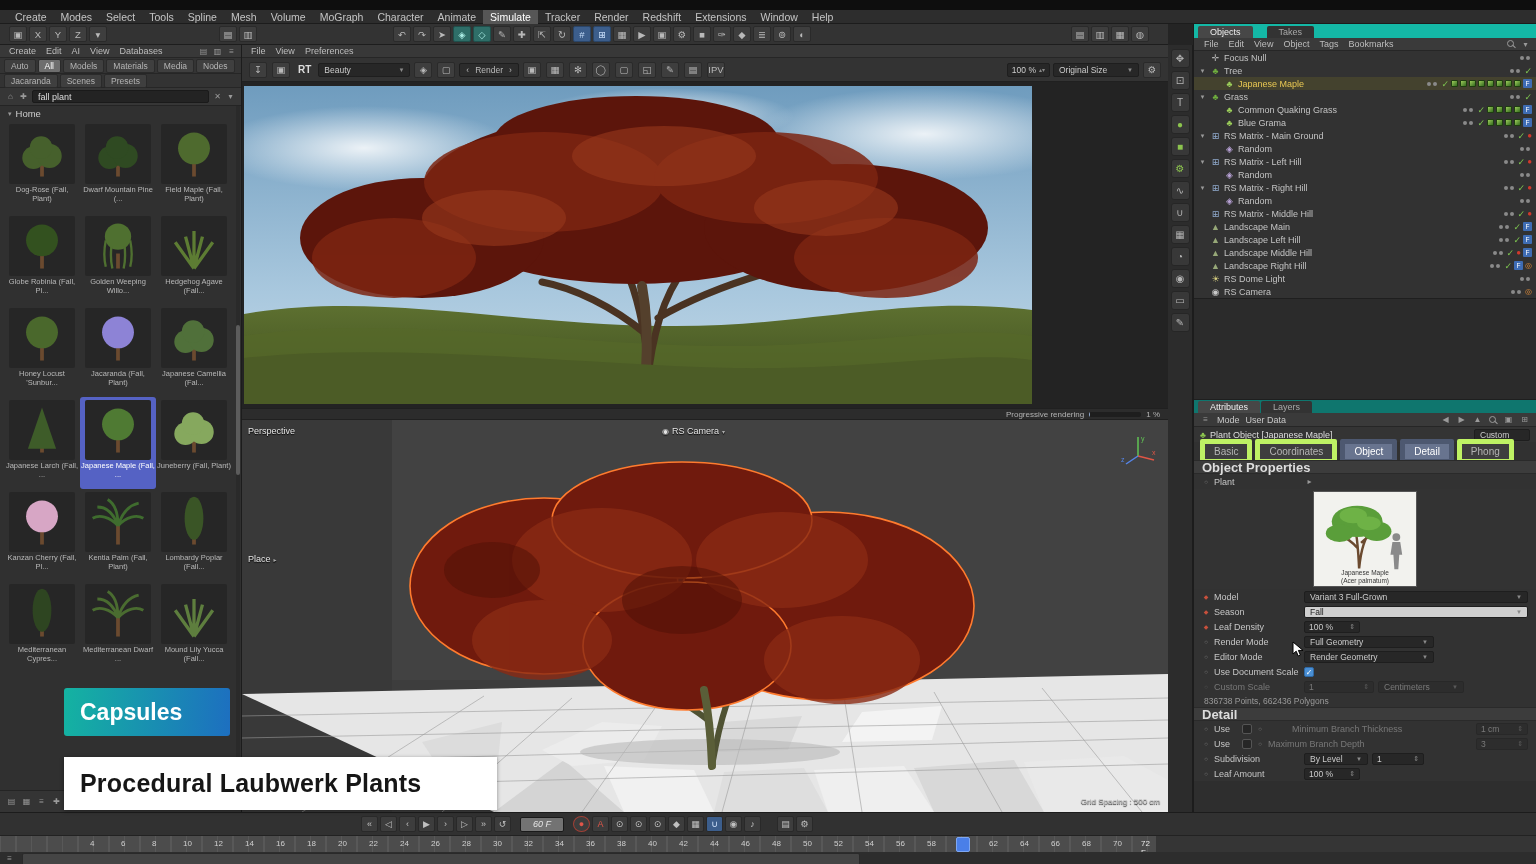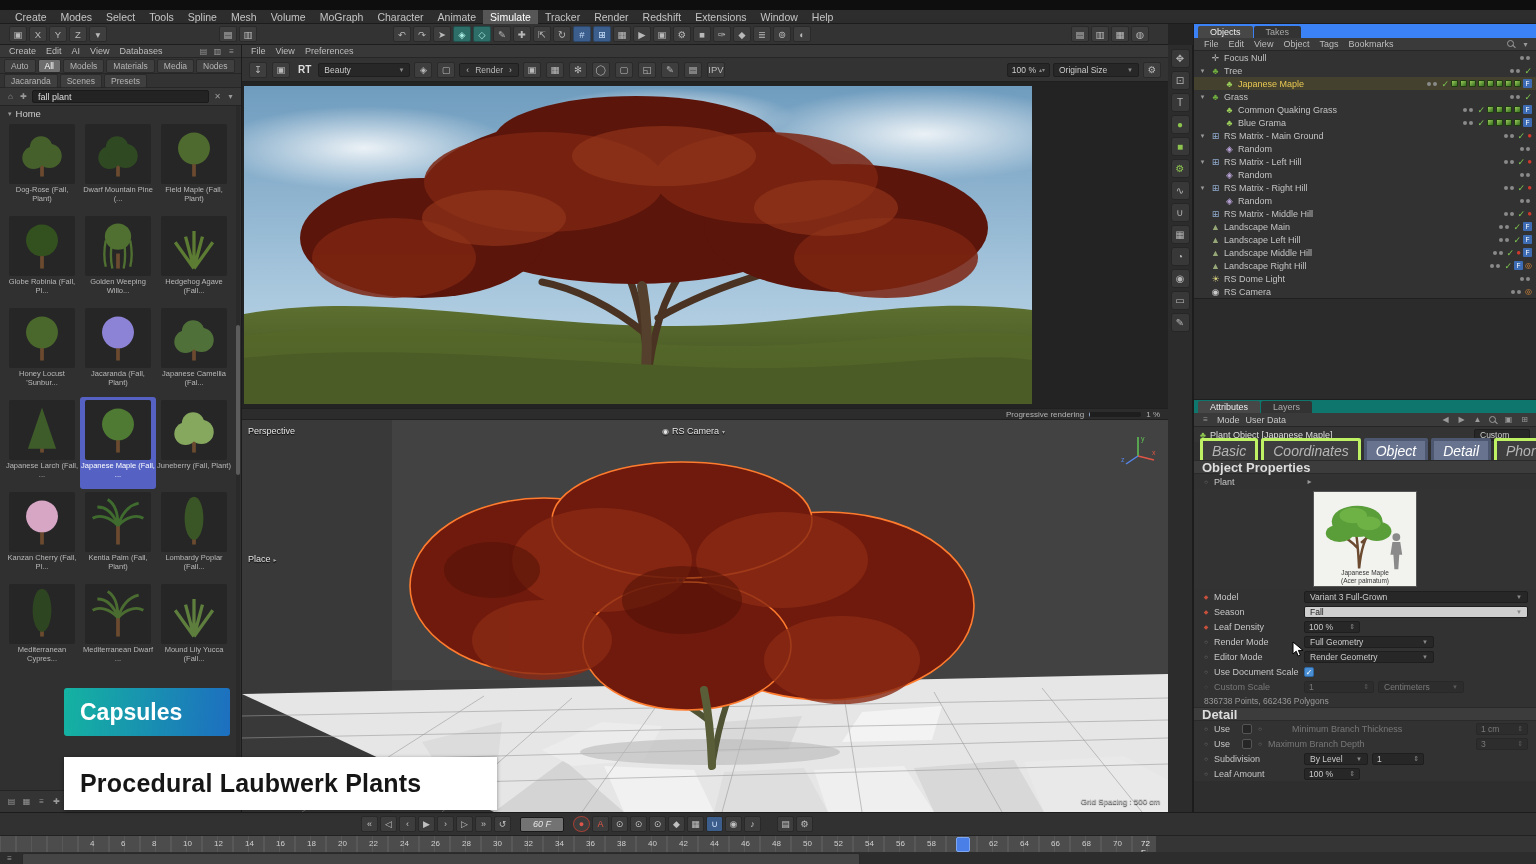--- a/index.html
+++ b/index.html
@@ -54,21 +54,21 @@
   .pg-bar{width:52px;height:5px;background:#1e1e1e;border-radius:2px;overflow:hidden;}
   .pg-fill{width:2%;height:100%;background:#8fa6c8;}
   #viewport{flex:1;position:relative;background:#3d3d3d;overflow:hidden;}
   .vp-overlay{position:absolute;z-index:5;font-size:9px;color:#e4e4e4;text-shadow:0 1px 1px #000;display:flex;align-items:center;gap:3px;}
   
   #right-strip{position:absolute;left:1168px;top:45px;width:25px;height:767px;background:#2c2c2c;border-right:1px solid #1c1c1c;display:flex;flex-direction:column;align-items:center;padding-top:4px;gap:3px;}
   .rs-icon{width:19px;height:19px;background:#383838;border:1px solid #262626;border-radius:3px;display:flex;align-items:center;justify-content:center;font-size:10px;color:#b5b5b5;}
   .rs-icon.green{color:#8cc44e;}
   
   #right-panel{position:absolute;left:1193px;top:24px;width:343px;height:788px;background:#323232;display:flex;flex-direction:column;border-left:1px solid #1c1c1c;}
-  .om-tabs{height:14px;background:#3b82f6;display:flex;align-items:flex-end;padding-left:4px;gap:1px;}
+  .om-tabs{height:14px;background:#14b8a6;display:flex;align-items:flex-end;padding-left:4px;gap:14px;}
   .om-tab{padding:1px 12px;font-size:9px;background:#333;color:#a8a8a8;border-radius:2px 2px 0 0;}
   .om-tab.active{background:#474747;color:#eee;}
   .om-menu{height:13px;background:#3a3a3a;display:flex;align-items:center;font-size:9px;padding:0 5px;border-bottom:1px solid #262626;}
   .om-menu-item{padding:0 5px;color:#bdbdbd;}
   .om-menu .ri{margin-left:auto;display:flex;gap:4px;}
   #object-tree{background:#323232;}
   .om-row{height:13px;display:flex;align-items:center;font-size:9px;color:#c3c3c3;gap:3px;padding-right:4px;}
   .om-row.selected{background:#44422e;}
   .om-row.selected .om-label{color:#e9c853;}
   .om-exp{width:9px;font-size:7px;color:#9a9a9a;text-align:center;}
@@ -82,21 +82,21 @@
   .om-chip{width:7px;height:7px;border-radius:1px;background:linear-gradient(135deg,#9ccc5a,#33691e);border:1px solid #1e3d10;display:block;}
   .om-tagf{width:9px;height:9px;background:#3e6cb4;color:#fff;font-size:6.5px;display:flex;align-items:center;justify-content:center;border-radius:1px;}
   .om-target{color:#e08b36;font-size:8px;}
   .panel-gap{height:102px;background:#2b2b2b;border-top:1px solid #1f1f1f;border-bottom:1px solid #1f1f1f;}
   .attr-tabs{height:13px;background:#0f766e;display:flex;align-items:flex-end;padding-left:4px;gap:1px;}
   .attr-mode{height:14px;background:#3a3a3a;display:flex;align-items:center;font-size:9px;gap:6px;padding:0 6px;border-bottom:1px solid #262626;}
   .attr-mode .ri{margin-left:auto;display:flex;gap:5px;}
   .attr-title{height:15px;display:flex;align-items:center;font-size:9px;color:#ddd;gap:4px;padding:0 6px;background:#343434;}
   .attr-title .custom{margin-left:auto;}
   .attr-sectiontabs{height:18px;display:flex;align-items:center;gap:3px;padding:0 6px;background:#313131;}
-  .sec-tab{padding:2px 9px;font-size:14px;background:#3e3e3e;border:3px solid #bef264;border-radius:2px;color:#b5b5b5;font-style:italic;}
+  .sec-tab{padding:2px 9px;font-size:10px;background:#3e3e3e;border:5px solid #bef264;border-radius:2px;color:#b5b5b5;}
   .sec-tab.active{background:#68748f;border-color:#4d5870;color:#fff;}
   .attr-header{height:14px;display:flex;align-items:center;font-size:13px;font-weight:bold;color:#ddd;padding:0 8px;background:#3c3c3c;border-top:1px solid #2a2a2a;border-bottom:1px solid #2a2a2a;}
   .ar{height:15px;display:flex;align-items:center;font-size:9px;gap:4px;padding:0 8px;color:#c6c6c6;}
   .ar .dot{width:8px;text-align:center;font-size:6px;color:#8a8a8a;}
   .ar .dot.red{color:#c8503c;}
   .ar .lbl{width:86px;white-space:nowrap;overflow:hidden;}
   .ar .dd,.ar .spin{height:12px;font-size:8.5px;}
   .spin{background:#272727;border:1px solid #1e1e1e;border-radius:2px;display:flex;align-items:center;padding:0 4px;color:#ccc;gap:3px;}
   .spin .ud{font-size:7px;color:#888;margin-left:auto;}
   .chk{width:10px;height:10px;background:#4a8fd4;border:1px solid #2f69a5;border-radius:2px;color:#fff;font-size:8px;line-height:9px;text-align:center;}

